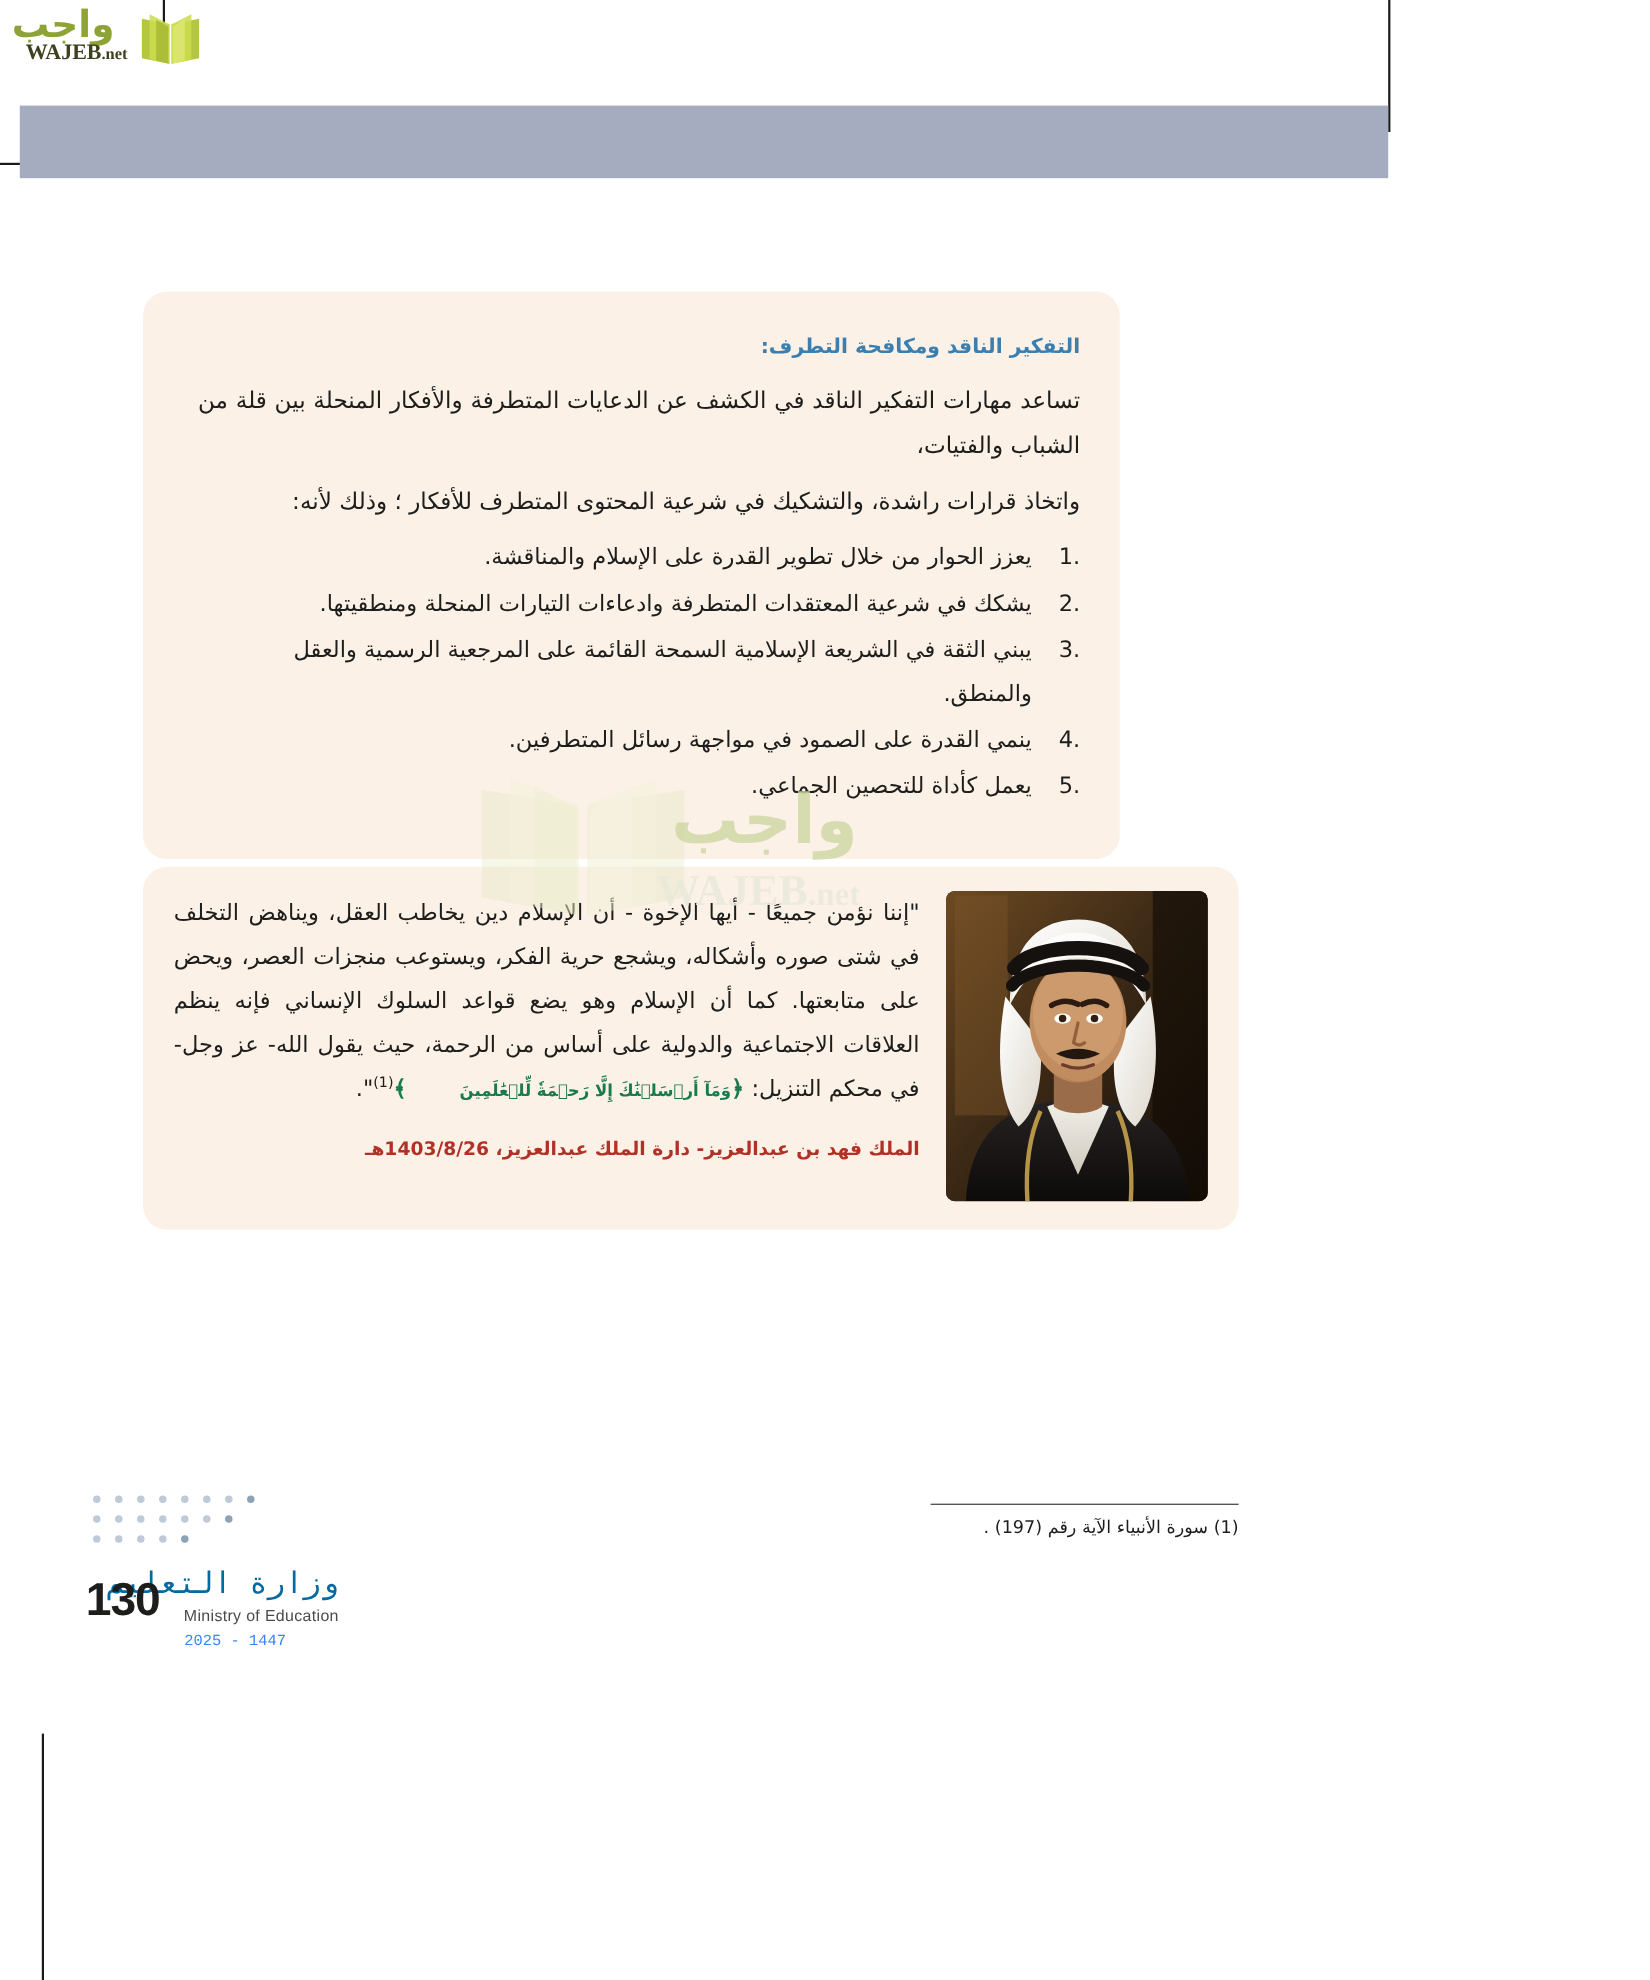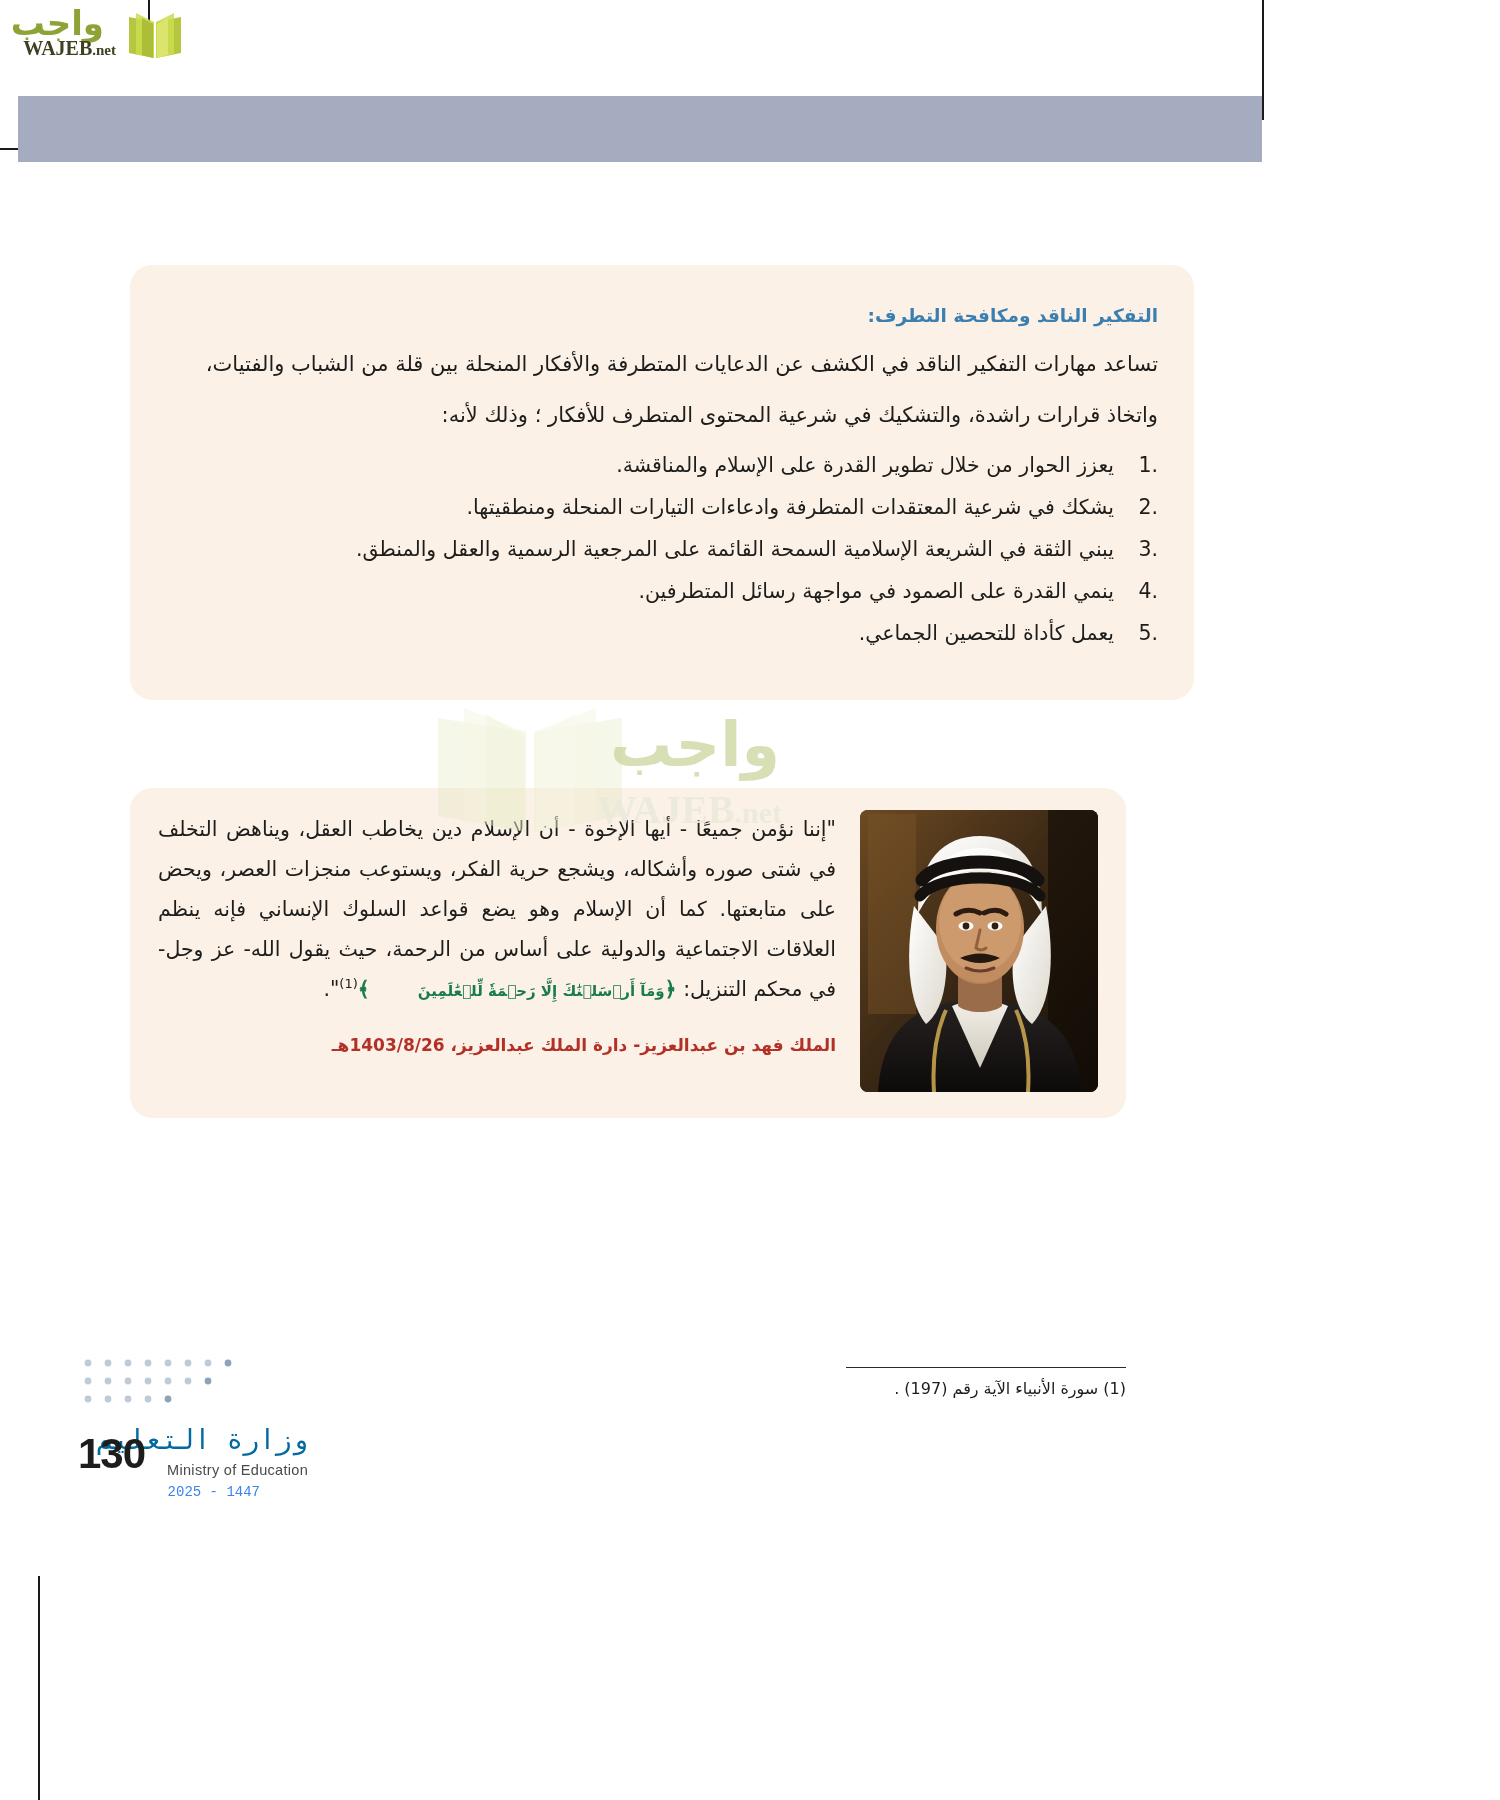--- a/index.html
+++ b/index.html
@@ -36,21 +36,21 @@
 
   
   .header-bar{
     position:absolute;left:18px;top:96px;
     width:1244px;height:66px;background:#a6acc0;
   }
 
   
   .card{
     position:absolute;left:130px;top:265px;
-    width:1064px;
+    width:888px;
     background:#fbf1e7;border-radius:22px;
     padding:40px 36px 44px 50px;box-sizing:border-box;
   }
   .card-title{
     color:#3b7fb0;font-weight:bold;font-size:18.5px;
     text-align:right;margin:0 0 18px 0;letter-spacing:0;
   }
   .card-para{
     color:#1d1d1b;font-size:21px;line-height:1.95;
     text-align:justify;margin:0 0 10px 0;

